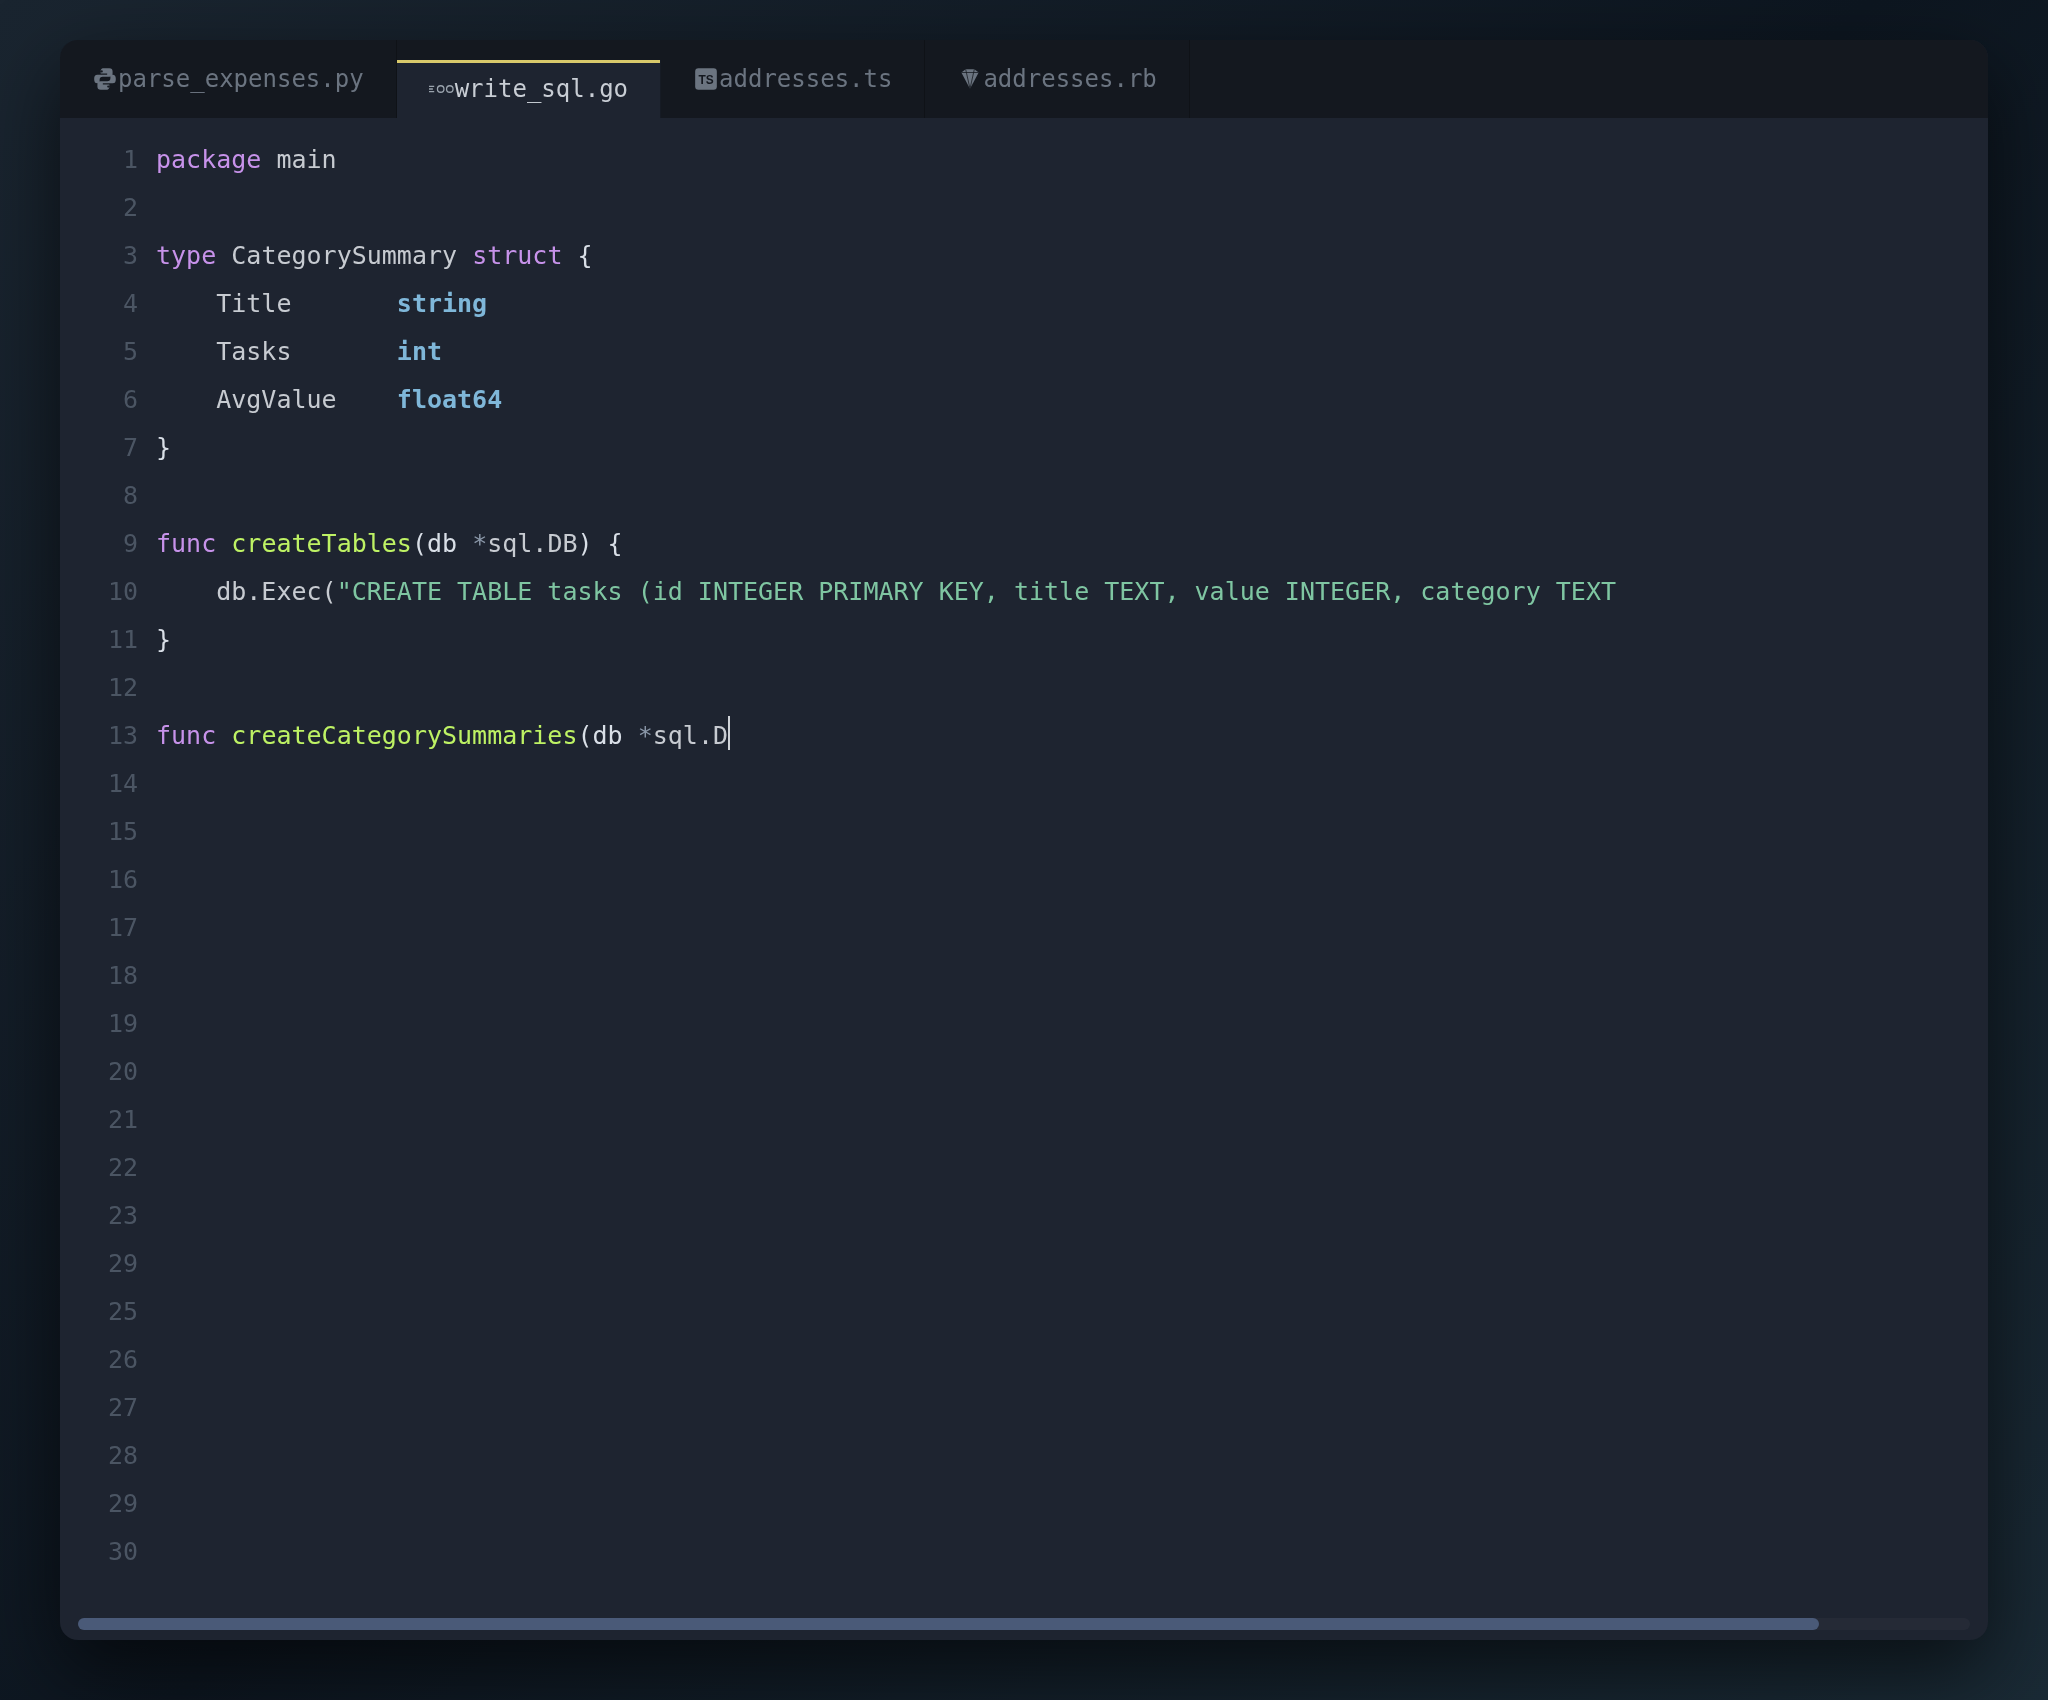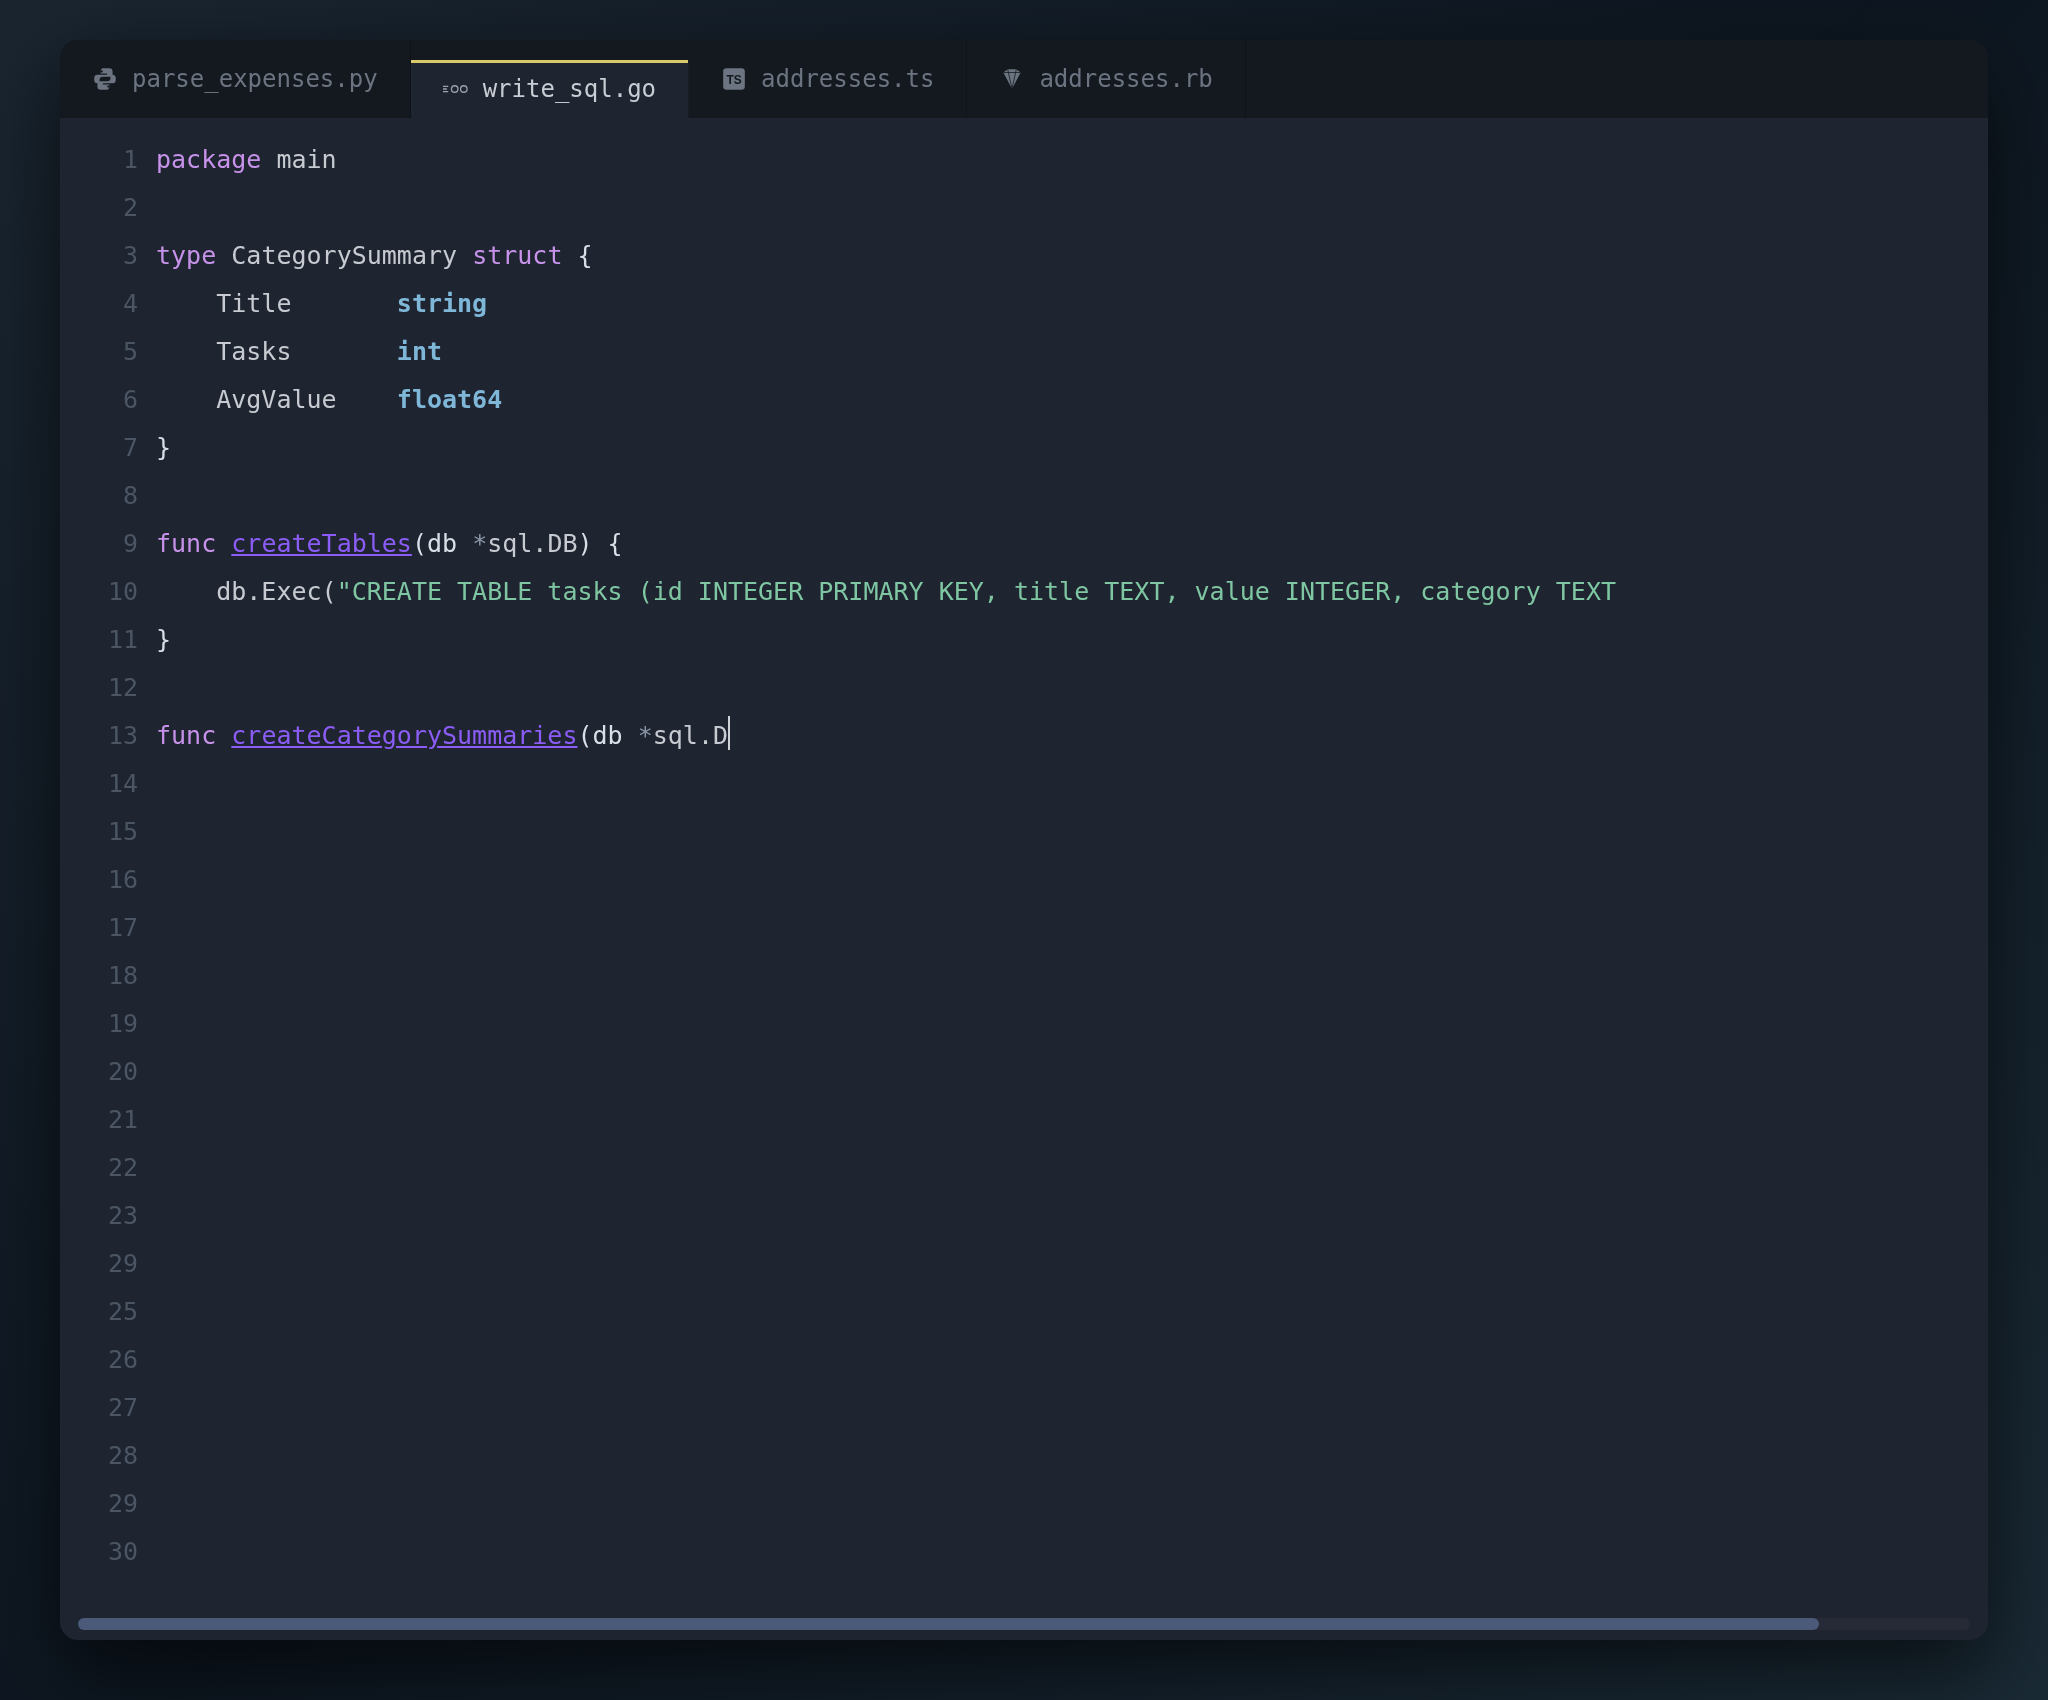--- a/index.html
+++ b/index.html
@@ -25,21 +25,21 @@
   .tab-bar {
     display: flex;
     background: #14181f;
     height: 78px;
     align-items: stretch;
     flex-shrink: 0;
   }
   .tab {
     display: flex;
     align-items: center;
-    gap: 14px;
+    gap: 0;
     padding: 0 32px;
     font-size: 24px;
     color: #6b7480;
     cursor: pointer;
     position: relative;
     border-right: 1px solid rgba(0,0,0,0.25);
   }
   .tab.active {
     background: #1e2430;
     color: #c8cdd4;
@@ -76,21 +76,21 @@
   .code {
     flex: 1;
     white-space: pre;
     color: #c7cbd1;
     overflow: hidden;
   }
   .line { height: 48px; }
 
   .tok-kw   { color: #c792ea; }  
   .tok-type { color: #7fb7d9; font-weight: bold; }  
-  .tok-fn   { color: #8b5cf6; text-decoration: underline; }  
+  .tok-fn   { color: #bef264; }  
   .tok-id   { color: #c7cbd1; }
   .tok-op   { color: #8a97a8; }
   .tok-pun  { color: #d9dfe7; }
   .tok-str  { color: #7fc6a2; }
 
   .cursor {
     display: inline-block;
     width: 2px;
     height: 34px;
     background: #cfd3d8;

